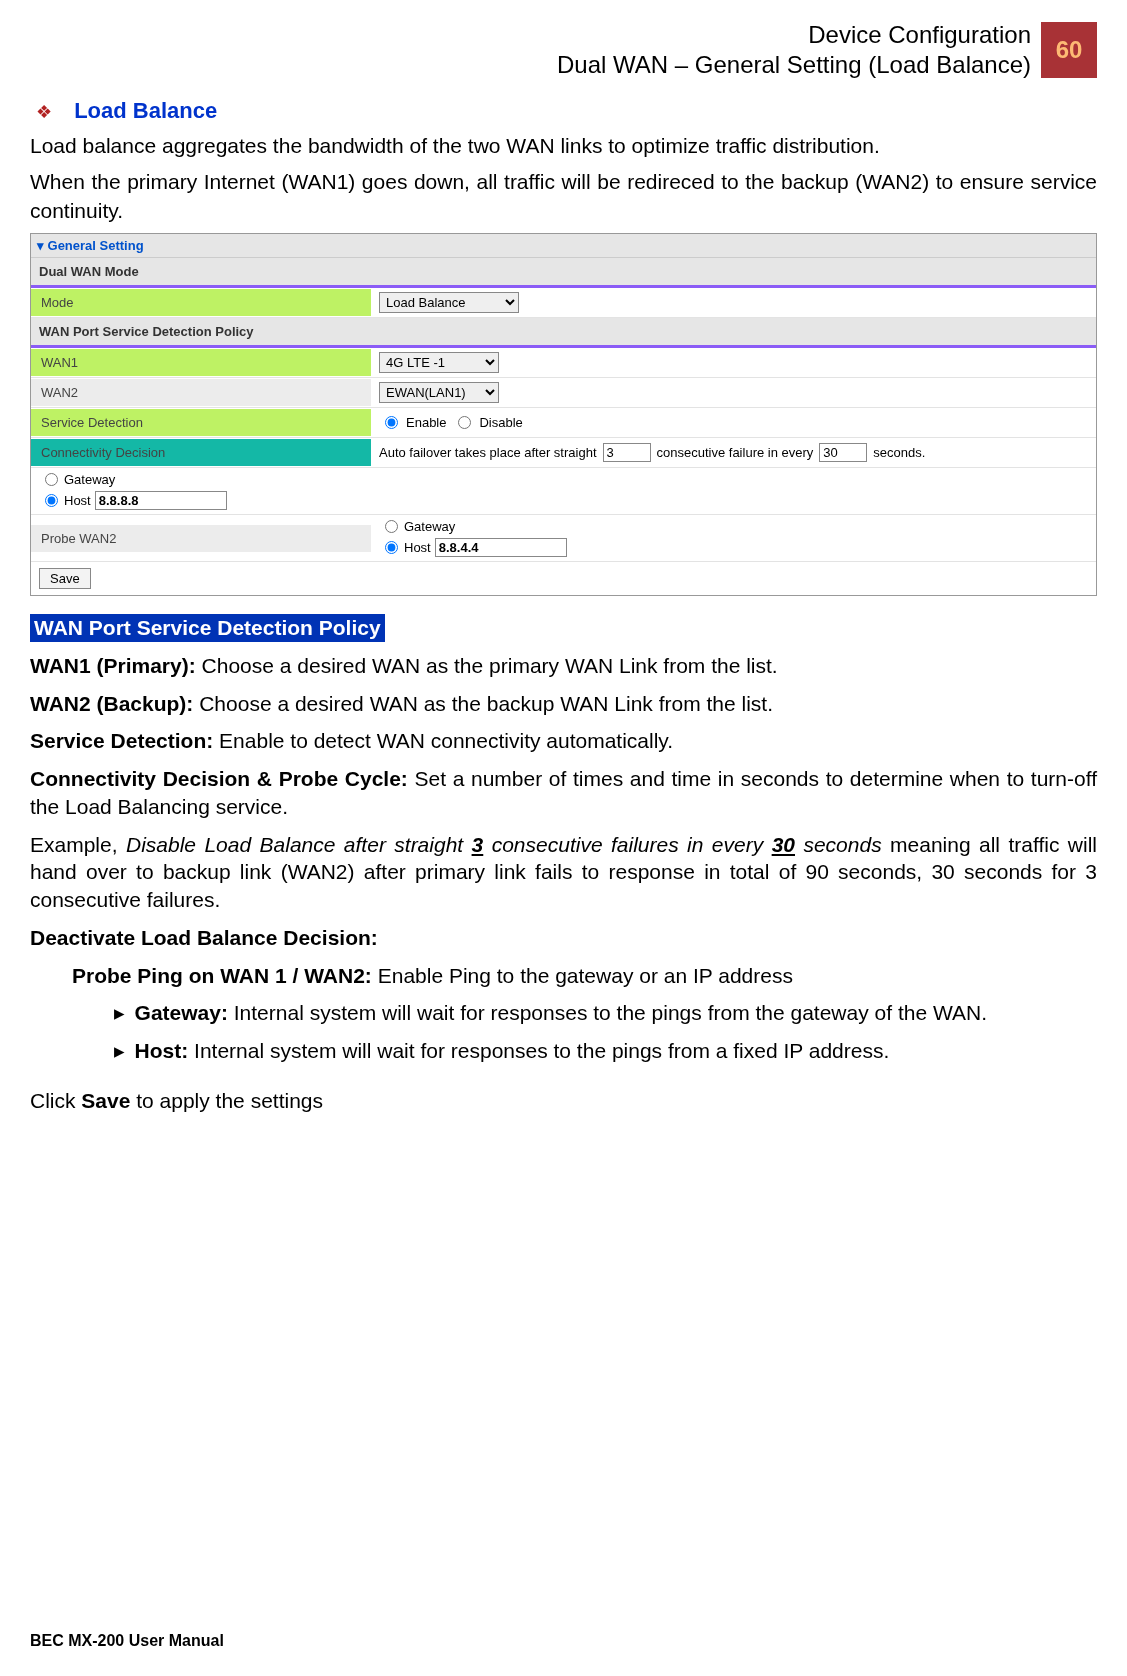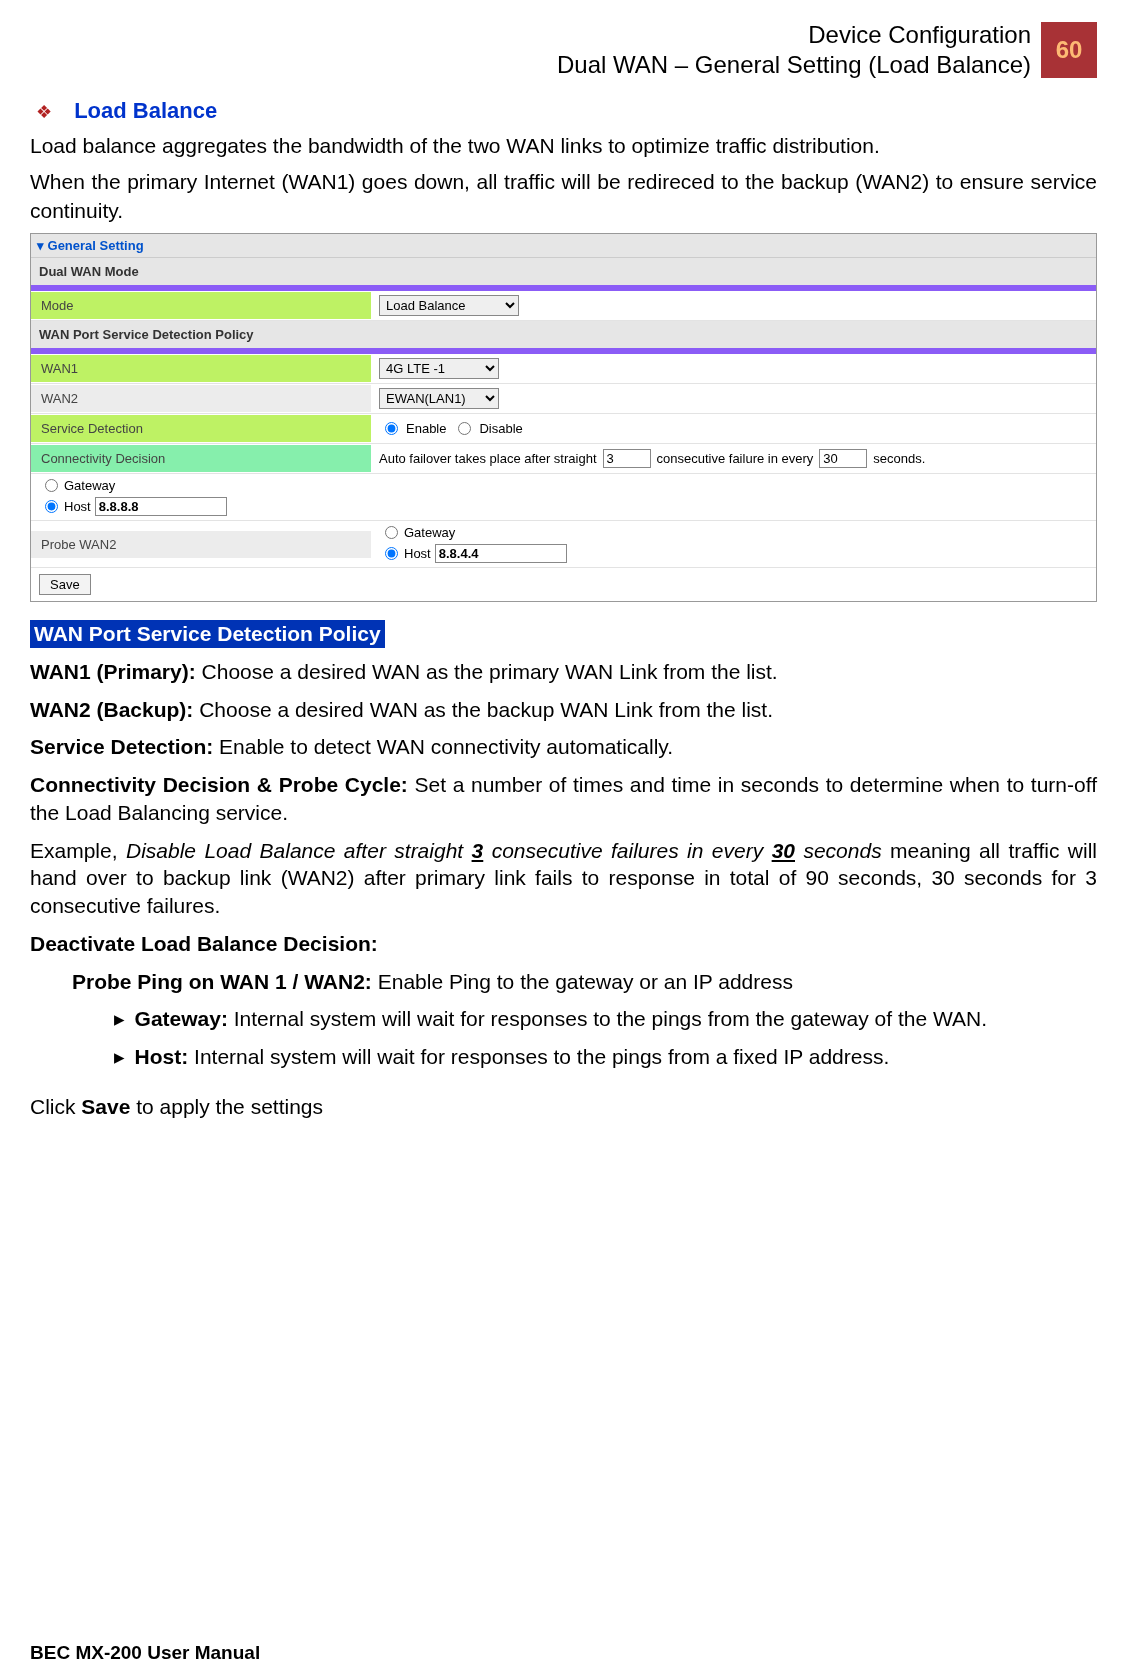--- a/index.html
+++ b/index.html
@@ -73,21 +73,21 @@
     font-weight: bold;
     padding: 4px 6px;
     border-bottom: 1px solid #ccc;
   }
   .ss-header .caret { color:#0052cc; margin-right:4px; }
   .ss-group-header {
     background: #e6e6e6;
     font-weight: bold;
     padding: 6px 8px;
     color: #333;
-    border-bottom: 6px solid #8b5cf6;
+    border-bottom: 3px solid #8b5cf6;
   }
   .ss-row {
     display: flex;
     border-bottom: 1px solid #e3e3e3;
     min-height: 30px;
     align-items: center;
   }
   .ss-label {
     width: 340px;
     padding: 6px 10px;
@@ -144,24 +144,24 @@
     margin-bottom: 10px;
     text-align: justify;
     line-height: 1.32;
   }
   .underline { text-decoration: underline; }
   .indent1 { margin-left: 42px; }
   .indent2 { margin-left: 84px; display:flex; }
   .tri-bullet { margin-right: 10px; }
   .footer {
     position: absolute;
-    bottom: 12px;
+    bottom: 26px;
     left: 30px;
     font-weight: bold;
-    font-size: 19px;
+    font-size: 16px;
   }
   .probe-stack { display:flex; flex-direction:column; gap:4px; }
   .probe-line { display:flex; align-items:center; gap:4px; }
 </style>
 </head>
 <body>
 
 <div class="header-row">
   <div class="header-text">
     <div>Device Configuration</div>
@@ -218,21 +218,21 @@
     <div class="ss-label">Service Detection</div>
     <div class="ss-value">
       <input type="radio" class="ss-radio" checked="" style="">
       <span>Enable</span>
       <input type="radio" class="ss-radio" style="">
       <span>Disable</span>
     </div>
   </div>
 
   <div class="ss-row alt">
-    <div class="ss-label" style="background:#86efac">Connectivity Decision</div>
+    <div class="ss-label" style="background:#14b8a6">Connectivity Decision</div>
     <div class="ss-value">
       <span>Auto failover takes place after straight</span>
       <input type="text" class="ss-text" value="3" style="">
       <span>consecutive failure in every</span>
       <input type="text" class="ss-text" value="30" style="">
       <span>seconds.</span>
     </div>
   </div>
 
   <div class="ss-row">

